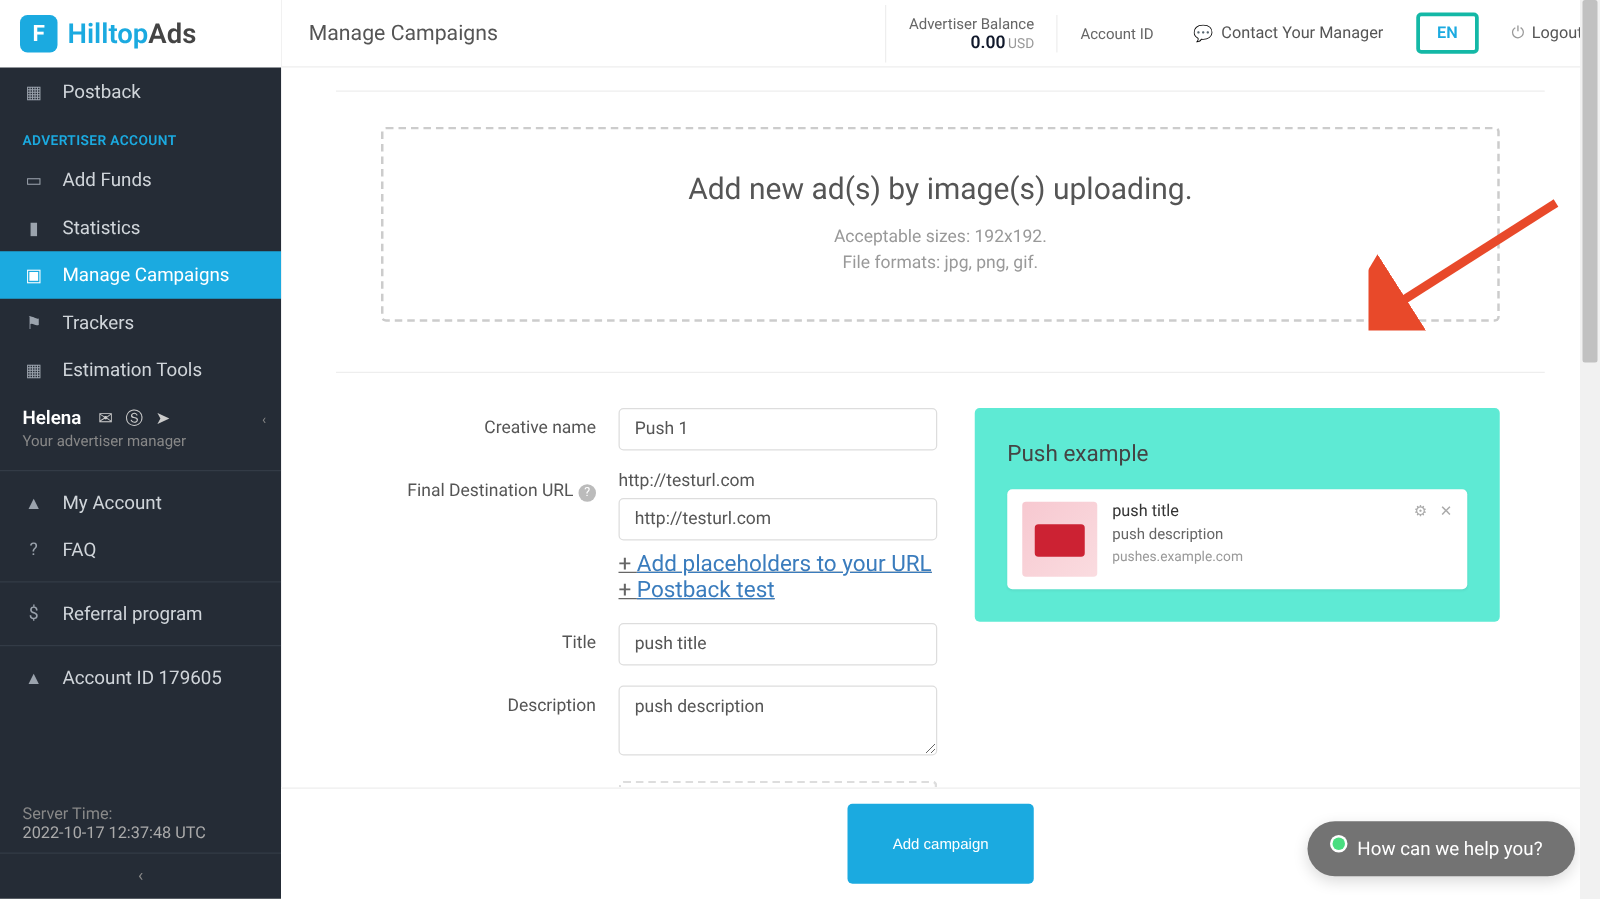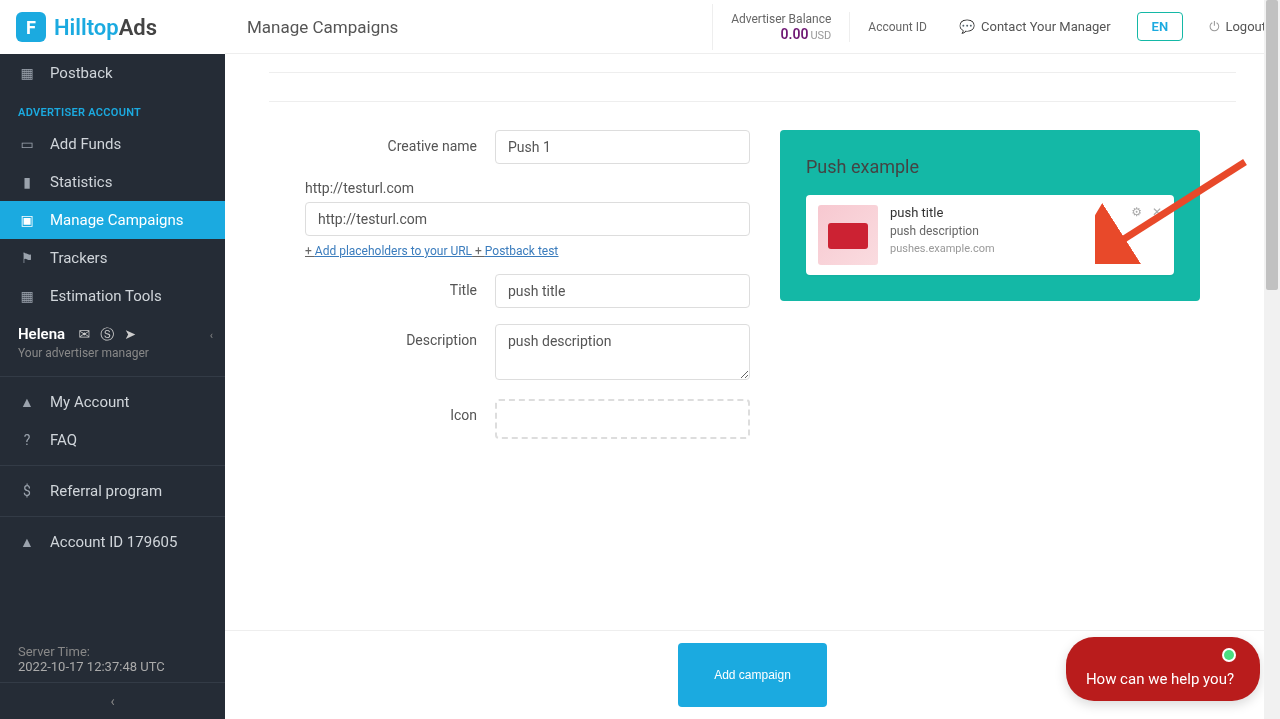--- a/index.html
+++ b/index.html
@@ -32,65 +32,65 @@
 .sidebar-bottom .label { color: #888; }
 .sidebar-collapse { text-align: center; padding: 10px 0; color: #888; cursor: pointer; border-top: 1px solid #333b46; }
 
 
 .main { flex: 1; background: #fff; display: flex; flex-direction: column; position: relative; }
 
 .topbar { display: flex; align-items: center; border-bottom: 1px solid #eee; height: 54px; }
 .topbar-title { font-size: 17px; color: #555; padding: 0 22px; flex: 0 0 auto; }
 .topbar-spacer { flex: 1; }
 .topbar-seg { padding: 8px 18px; border-left: 1px solid #eee; font-size: 12px; color: #666; text-align: right; }
-.balance-val { color: #701a75; font-weight: 600; font-size: 14px; }
+.balance-val { color: #0f172a; font-weight: 600; font-size: 14px; }
 .balance-unit { color: #999; font-size: 11px; margin-left: 2px; }
 .topbar-btn { display: flex; align-items: center; gap: 6px; padding: 8px 14px; font-size: 13px; color: #555; cursor: pointer; }
-.lang-btn { border: 1px solid #14b8a6; color: #1baae0; border-radius: 4px; padding: 6px 14px; margin: 0 12px; font-weight: 600; font-size: 13px; }
+.lang-btn { border: 3px solid #14b8a6; color: #1baae0; border-radius: 4px; padding: 6px 14px; margin: 0 12px; font-weight: 600; font-size: 13px; }
 .contact-icon { color: #1baae0; }
 
 .content { flex: 1; overflow-y: auto; padding: 18px 44px 100px; position: relative; }
 .page-title { font-size: 28px; font-weight: 400; color: #444; margin-bottom: 18px; }
 .hr { border-bottom: 1px solid #eee; margin-bottom: 28px; }
 
 .dropzone { border: 2px dashed #ccc; border-radius: 4px; padding: 34px 20px; text-align: center; margin: 0 36px 40px; }
 .dropzone-title { font-size: 24px; color: #555; margin-bottom: 14px; }
 .dropzone-sub { font-size: 14px; color: #999; line-height: 1.5; }
 
 .form-area { display: flex; gap: 30px; align-items: flex-start; margin: 0 36px; }
 .form-left { flex: 1; max-width: 520px; }
 .form-row { display: flex; align-items: flex-start; margin-bottom: 16px; }
 .form-label { width: 190px; text-align: right; padding-right: 18px; padding-top: 8px; font-size: 14px; color: #555; }
 .form-control { flex: 1; }
 .input { width: 100%; padding: 8px 12px; border: 1px solid #ddd; border-radius: 4px; font-size: 14px; color: #555; font-family: inherit; }
 .textarea { width: 100%; padding: 8px 12px; border: 1px solid #ddd; border-radius: 4px; font-size: 14px; color: #555; resize: vertical; min-height: 56px; font-family: inherit; }
 .url-display { font-size: 14px; color: #555; padding: 0 0 6px 0; }
-.url-links { font-size: 12px; color: #666; margin-top: 8px; text-decoration: underline; }
+.url-links { font-size: 18px; color: #666; margin-top: 8px; text-decoration: underline; }
 .url-links a { color: #3a7cbd; text-decoration: underline; cursor: pointer; }
 .icon-drop { border: 2px dashed #ddd; border-radius: 4px; min-height: 40px; width: 100%; }
 .help-icon { display: inline-flex; width: 14px; height: 14px; border-radius: 50%; background: #bbb; color: #fff; font-size: 10px; align-items: center; justify-content: center; margin-left: 4px; }
 
-.preview-panel { width: 420px; background: #14b8a6; border-radius: 4px; padding: 26px; }
+.preview-panel { width: 420px; background: #5eead4; border-radius: 4px; padding: 26px; }
 .preview-title { font-size: 18px; color: #444; margin-bottom: 18px; }
 .push-card { background: #fff; border-radius: 4px; padding: 10px 12px; display: flex; gap: 12px; align-items: flex-start; position: relative; box-shadow: 0 1px 2px rgba(0,0,0,0.05); }
 .push-img { width: 60px; height: 60px; background: linear-gradient(135deg, #f7c8d0 0%, #fadce0 100%); border-radius: 3px; position: relative; overflow: hidden; }
 .push-img::after { content: ''; position: absolute; top: 18px; left: 10px; width: 40px; height: 26px; background: #c23; border-radius: 3px; }
 .push-body { flex: 1; }
 .push-title { font-size: 13px; color: #333; margin-bottom: 4px; }
 .push-desc { font-size: 12px; color: #666; margin-bottom: 4px; }
 .push-domain { font-size: 11px; color: #999; }
 .push-actions { display: flex; gap: 10px; color: #aaa; font-size: 12px; }
 
 
 .arrow { position: absolute; top: 100px; left: 870px; pointer-events: none; }
 
 .footer-bar { position: absolute; bottom: 0; left: 225px; right: 0; background: #fff; border-top: 1px solid #eee; padding: 12px; text-align: center; }
 .add-btn { background: #1baae0; color: #fff; border: none; padding: 25px 36px; font-size: 12px; border-radius: 4px; cursor: pointer; }
 
-.chat-widget { position: absolute; bottom: 18px; right: 20px; background: #b91c1c; color: #fff; padding: 13px 26px 13px 20px; border-radius: 28px; font-size: 15px; display: flex; align-items: flex-end; gap: 10px; box-shadow: 0 4px 12px rgba(0,0,0,0.15); flex-direction: column; }
+.chat-widget { position: absolute; bottom: 18px; right: 20px; background: #737373; color: #fff; padding: 13px 26px 13px 20px; border-radius: 28px; font-size: 15px; display: flex; align-items: flex-start; gap: 10px; box-shadow: 0 4px 12px rgba(0,0,0,0.15); }
 .chat-dot { width: 10px; height: 10px; background: #4ade80; border-radius: 50%; box-shadow: 0 0 0 2px #fff; }
 
 .scrollbar-track { position: absolute; top: 0; right: 0; width: 16px; height: 100%; background: #f1f1f1; }
 .scrollbar-thumb { position: absolute; top: 0; right: 2px; width: 12px; height: 290px; background: #c1c1c1; border-radius: 2px; }
 </style>
 </head>
 <body>
 
 <div class="app">
 
@@ -191,30 +191,38 @@
       <div class="lang-btn">EN</div>
       <div class="topbar-btn">
         <span style="color:#999;">⏻</span>
         <span>Logout</span>
       </div>
     </div>
 
     <div class="content">
       <div class="hr"></div>
 
+      <div class="dropzone">
+        <div class="dropzone-title">Add new ad(s) by image(s) uploading.</div>
+        <div class="dropzone-sub">Acceptable sizes: 192x192.</div>
+        <div class="dropzone-sub">File formats: jpg, png, gif.</div>
+      </div>
 
       <div class="hr"></div>
 
       <div class="form-area">
         <div class="form-left">
           <div class="form-row">
             <div class="form-label">Creative name</div>
             <div class="form-control"><input class="input" value="Push 1" style=""></div>
           </div>
           <div class="form-row">
+            <div class="form-label">
+              <span>Final Destination URL</span><span class="help-icon">?</span>
+            </div>
             <div class="form-control">
               <div class="url-display">http://testurl.com</div>
               <input class="input" value="http://testurl.com" style="">
               <div class="url-links">
                 <span>+ </span><a>Add placeholders to your URL</a><span> + </span><a>Postback test</a>
               </div>
             </div>
           </div>
           <div class="form-row">
             <div class="form-label">Title</div>

